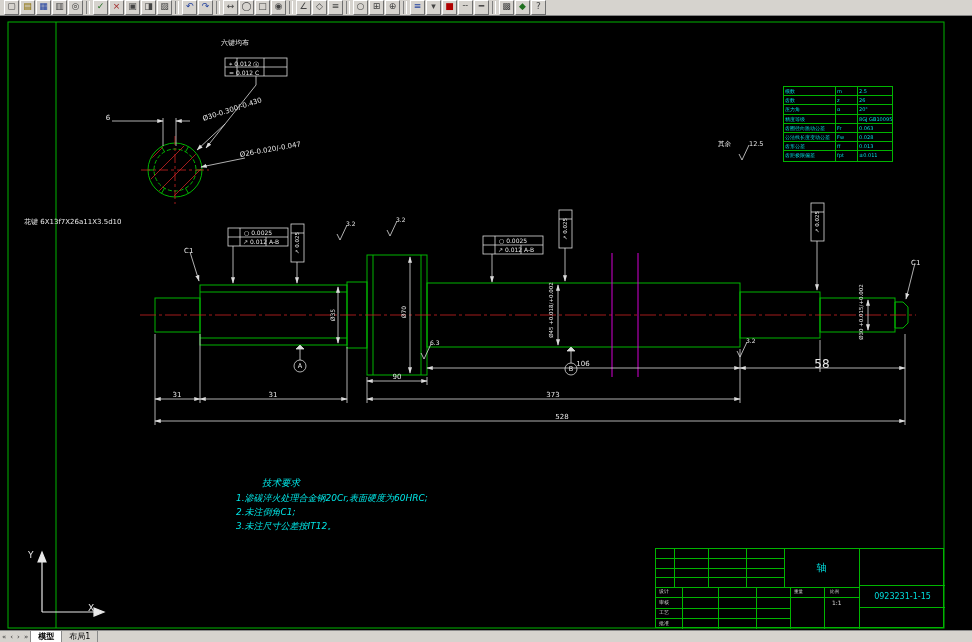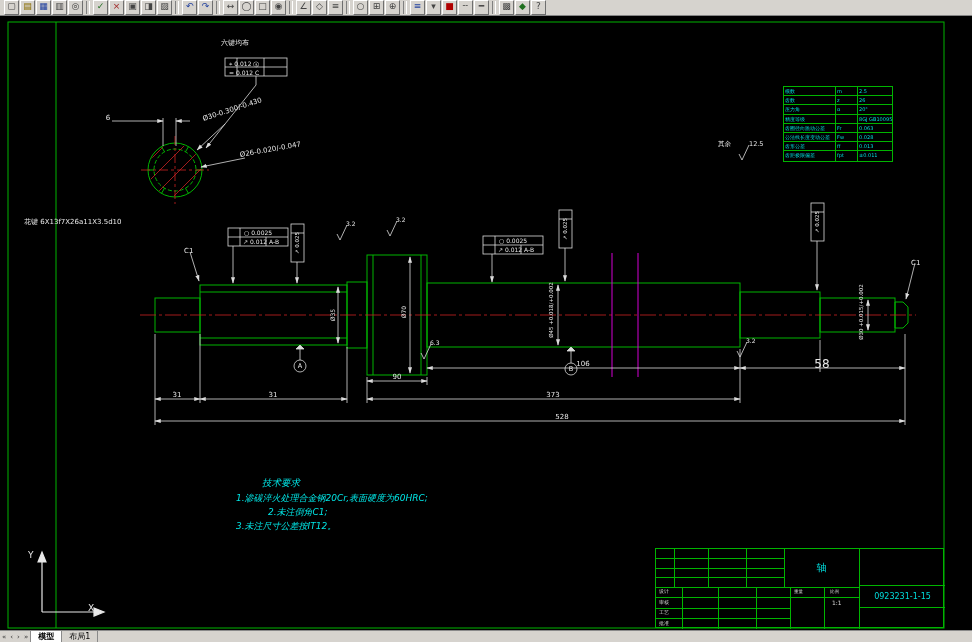--- a/index.html
+++ b/index.html
@@ -257,21 +257,21 @@
       <span class="ann" style="left: 583px; top: 364px; font-size: 7px; transform: translate(-50%, -50%);">106</span>
       <span class="ann" style="left: 822px; top: 364px; font-size: 12px; transform: translate(-50%, -50%); text-align: center;">58</span>
       <span class="ann" style="left: 562px; top: 417px; font-size: 7px; transform: translate(-50%, -50%);">528</span>
       <span class="ann" style="left: 333px; top: 315px; font-size: 6px; transform: translate(-50%, -50%) rotate(-90deg);">Ø35</span>
       <span class="ann" style="left: 404px; top: 312px; font-size: 6px; transform: translate(-50%, -50%) rotate(-90deg);">Ø70</span>
       <span class="ann" style="left: 552px; top: 310px; font-size: 5.5px; transform: translate(-50%, -50%) rotate(-90deg);">Ø45 +0.018/+0.002</span>
       <span class="ann" style="left: 862px; top: 312px; font-size: 5.5px; transform: translate(-50%, -50%) rotate(-90deg);">Ø30 +0.015/+0.002</span>
       <span class="ann" style="left: 911px; top: 260px; font-size: 7px;">C1</span>
       <span class="ann" style="left: 262px; top: 478px; font-size: 9.5px; color: rgb(0, 229, 229); font-style: italic;">技术要求</span>
       <span class="ann" style="left: 236px; top: 494px; font-size: 9px; color: rgb(0, 229, 229); font-style: italic;">1.渗碳淬火处理合金钢20Cr,表面硬度为60HRC;</span>
-      <span class="ann" style="left: 236px; top: 508px; font-size: 9px; color: rgb(0, 229, 229); font-style: italic; margin-left: 32px;">2.未注倒角C1;</span>
+      <span class="ann" style="left: 236px; top: 508px; font-size: 9px; color: rgb(0, 229, 229); font-style: italic;">2.未注倒角C1;</span>
       <span class="ann" style="left: 236px; top: 522px; font-size: 9px; color: rgb(0, 229, 229); font-style: italic;">3.未注尺寸公差按IT12。</span>
       <span class="ann" style="left: 88px; top: 604px; font-size: 9px;">X</span>
       <span class="ann" style="left: 28px; top: 551px; font-size: 9px;">Y</span>
     </div>
 
   <div class="gear-table" id="gear-table">
       <div class="gt-row">
         <span class="gt-cell gt-c1">模数</span>
         <span class="gt-cell gt-c2">m</span>
         <span class="gt-cell gt-c3">2.5</span>

